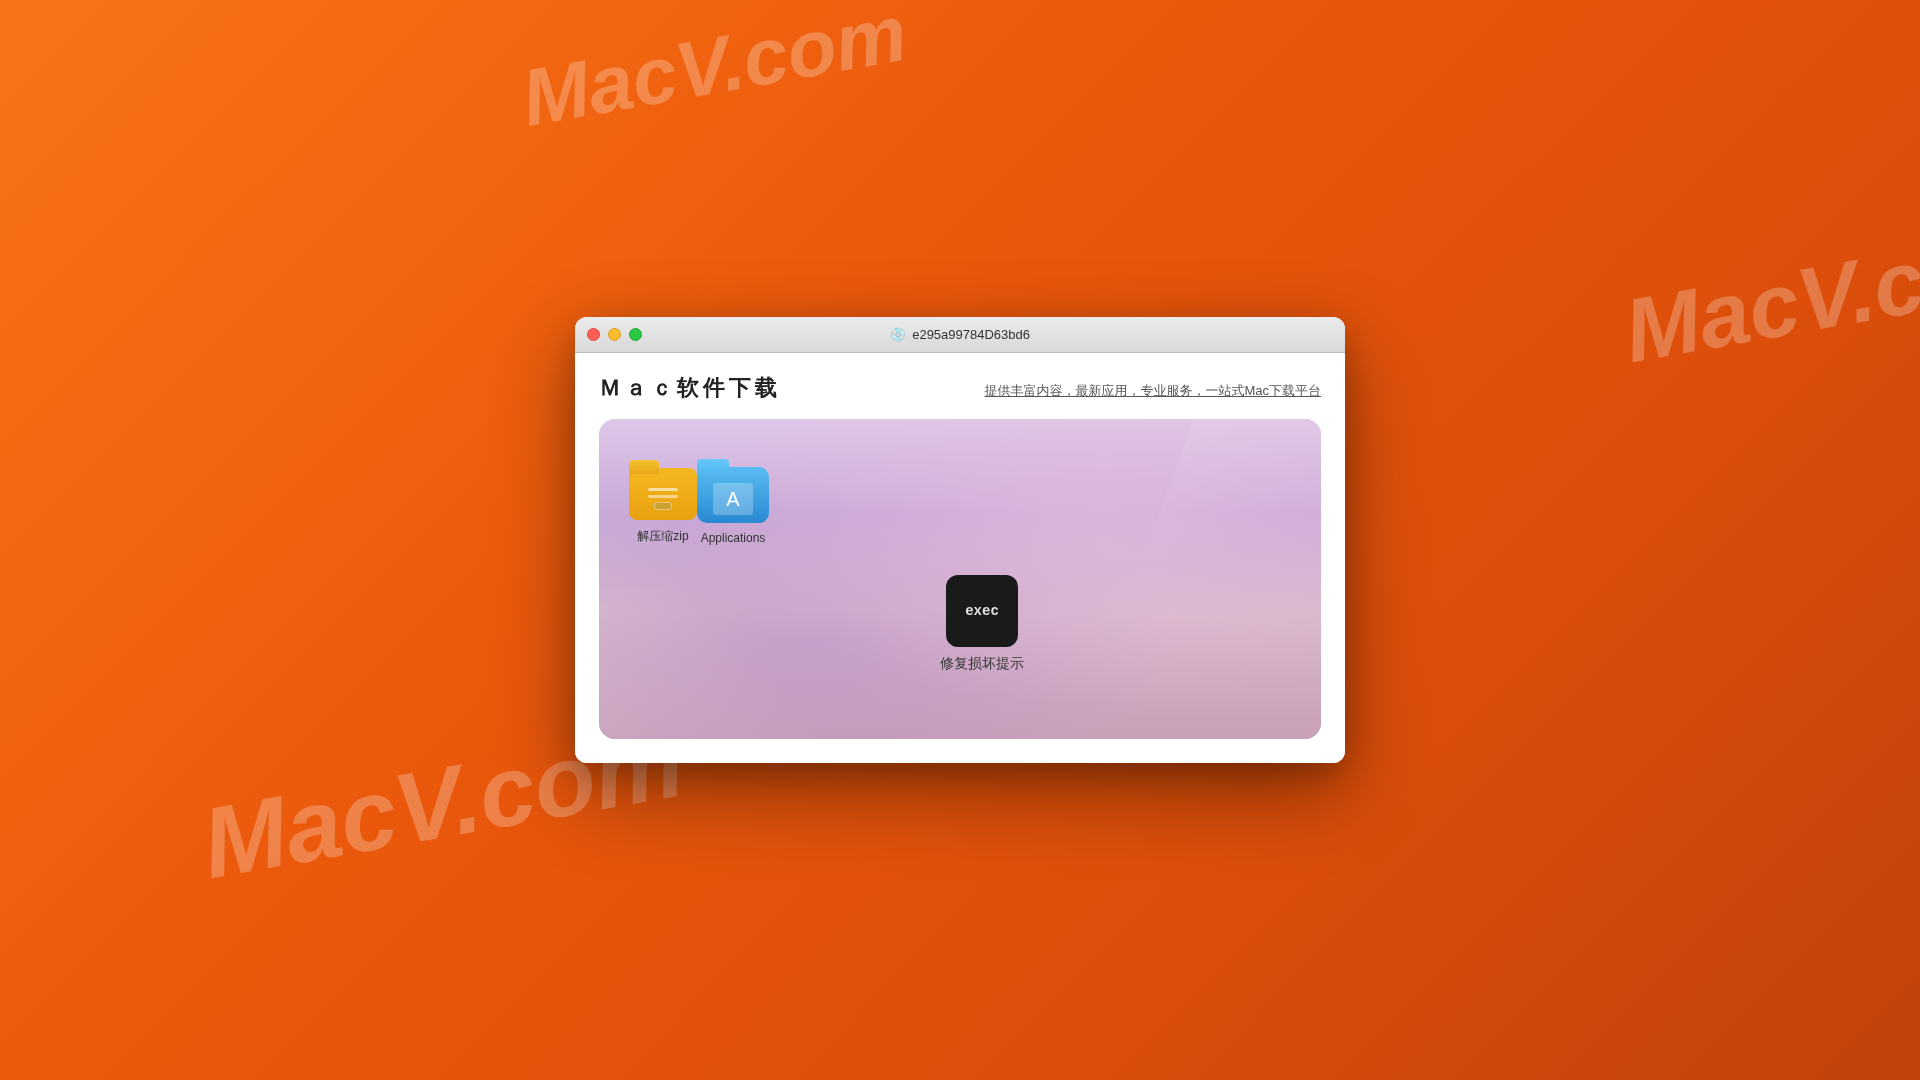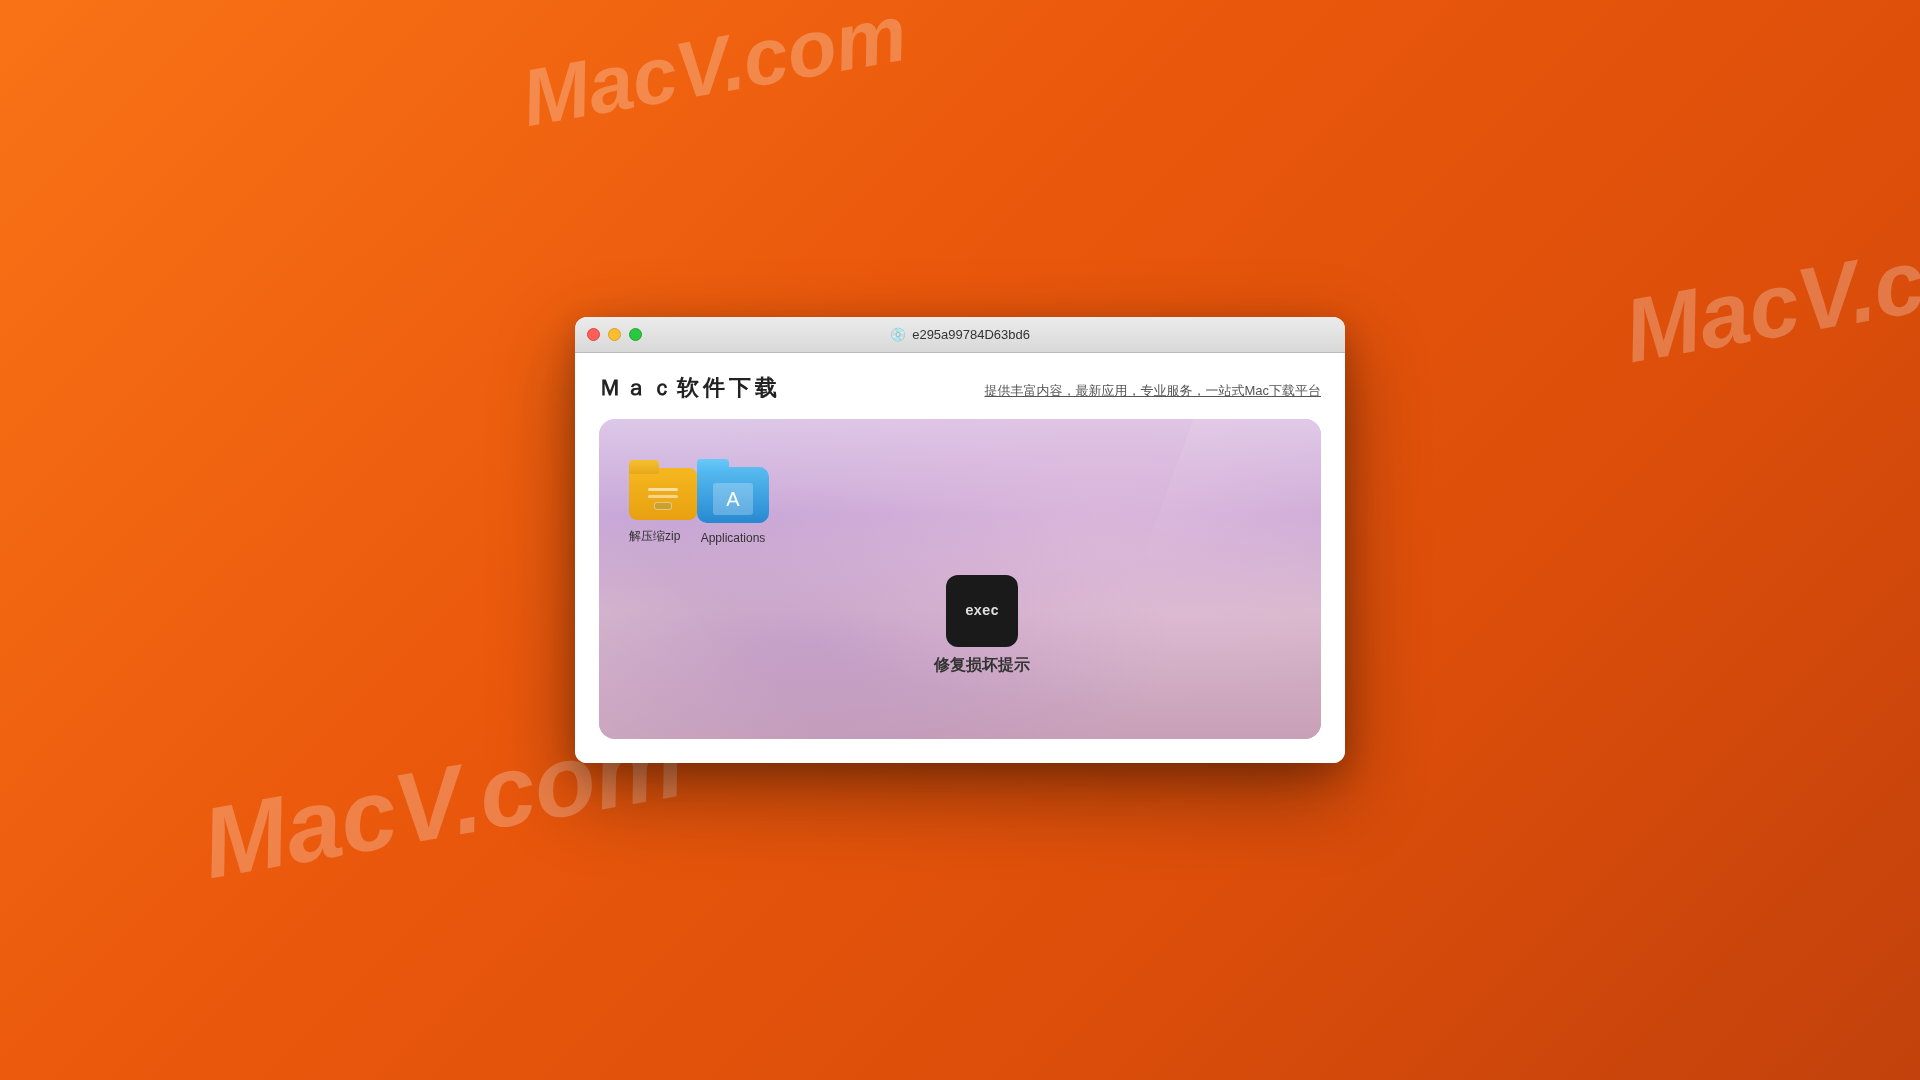--- a/index.html
+++ b/index.html
@@ -157,21 +157,21 @@
       display: flex;
       align-items: center;
       gap: 0;
       margin-bottom: 30px;
     }
 
     
     .zip-icon-wrap {
       display: flex;
       flex-direction: column;
-      align-items: flex-start;
+      align-items: center;
       gap: 8px;
     }
 
     .zip-icon {
       width: 68px;
       height: 60px;
       position: relative;
     }
 
     .zip-folder-back {
@@ -302,24 +302,23 @@
     }
 
     .exec-text-inner {
       color: #e0e0e0;
       font-family: 'Courier New', monospace;
       font-size: 14px;
       font-weight: bold;
     }
 
     .exec-label {
-      font-size: 16px;
+      font-size: 14px;
       color: #333;
       text-align: left;
-      font-weight: bold;
     }
 
     
     .bottom-row {
       display: flex;
       justify-content: center;
     }
 
     
     .bg-shape {

